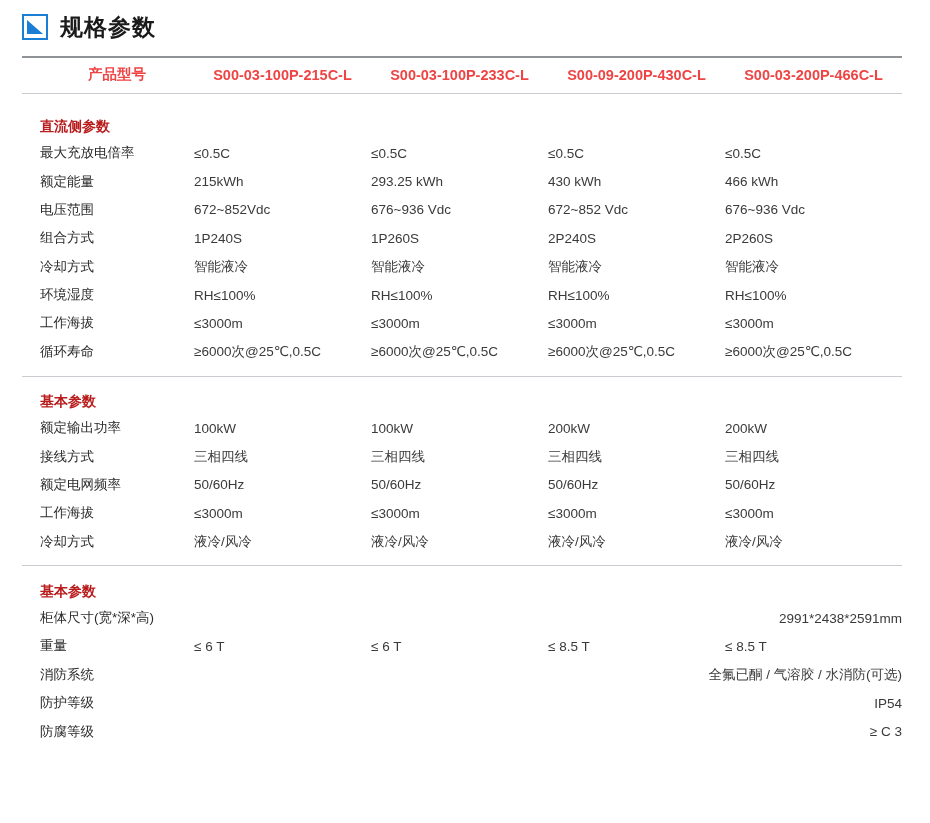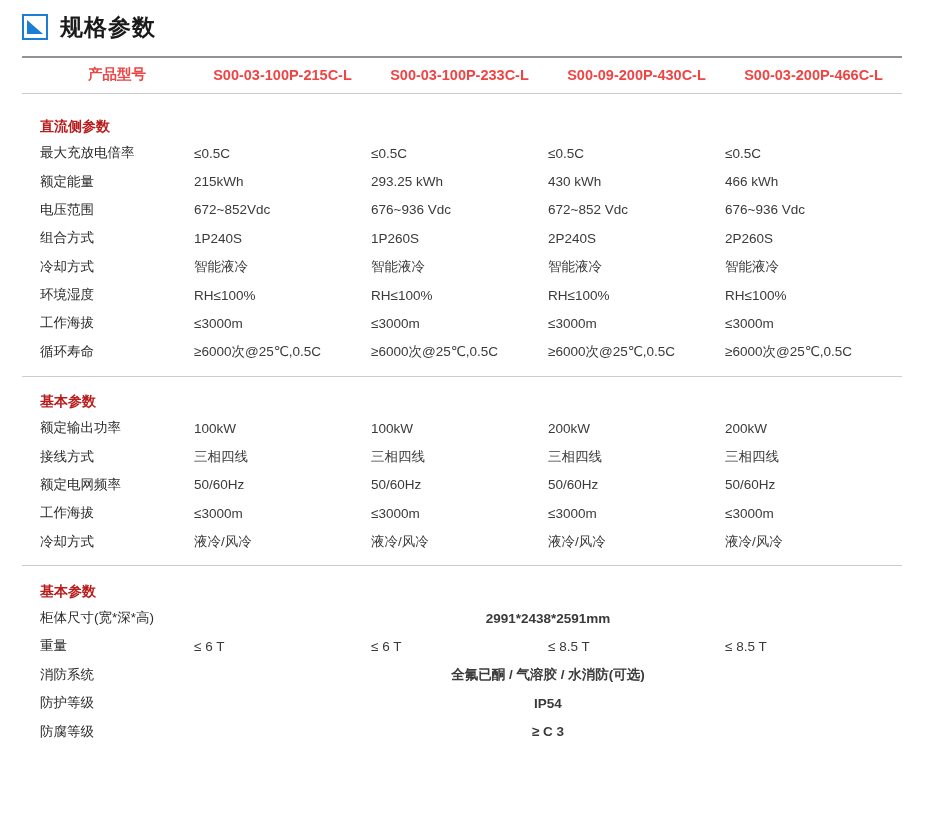--- a/index.html
+++ b/index.html
@@ -100,23 +100,22 @@
   }
   tr.spacer-row td {
     height: 10px;
     padding: 0;
     font-size: 0;
     line-height: 0;
   }
 
   
   tr.data-row td.merged-cell {
-    text-align: center;
+    text-align: right;
     padding-left: 0;
-    font-weight: bold;
   }
 </style>
 </head>
 <body>
 
 <div class="page">
 
   <div class="header">
     <span class="header-icon">
       <svg width="26" height="26" viewBox="0 0 26 26" xmlns="http://www.w3.org/2000/svg">

